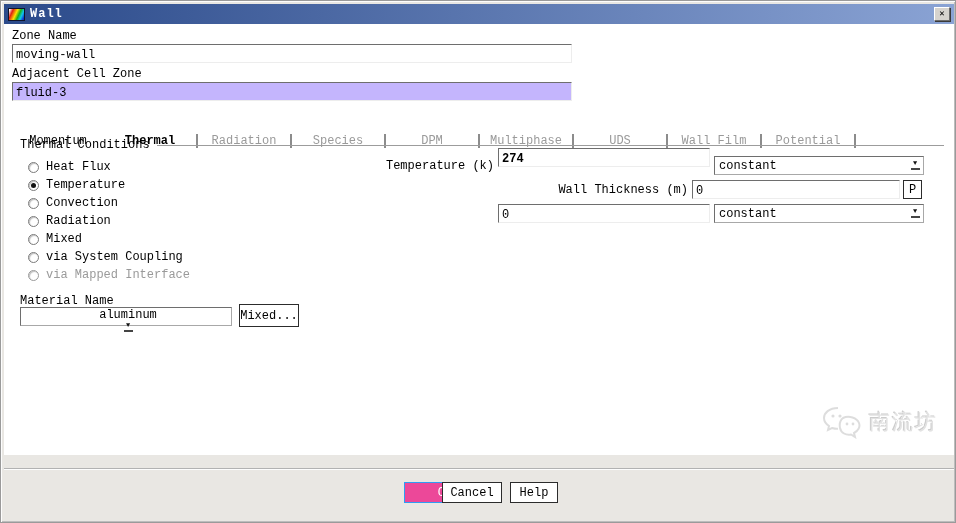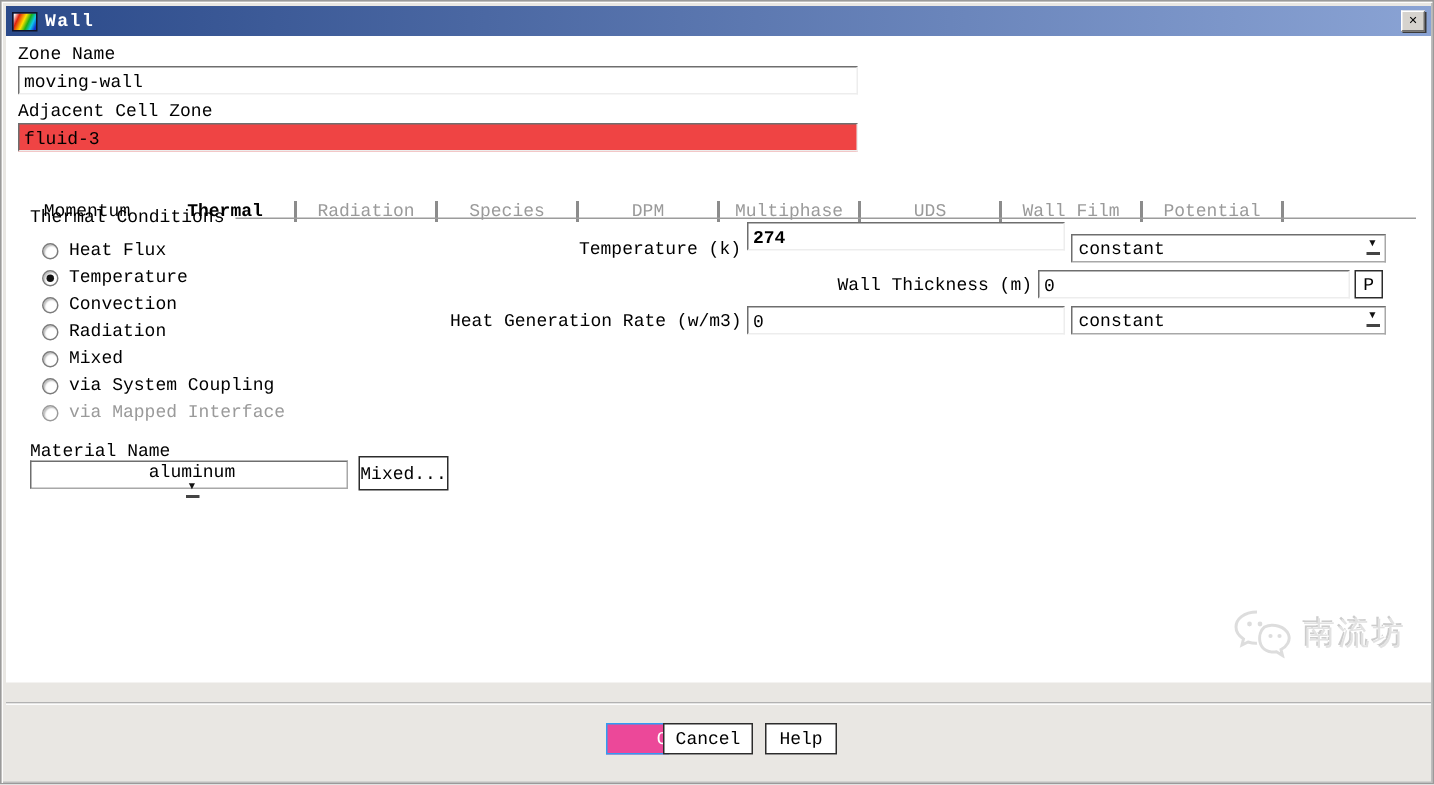--- a/index.html
+++ b/index.html
@@ -17,21 +17,21 @@
     border:1px solid; border-color:#fff #6d6d6d #6d6d6d #fff; box-shadow:1px 1px 0 #3a3a3a;
     display:flex; align-items:center; justify-content:center; font-size:9px; font-weight:bold; color:#000; line-height:1; cursor:default; }
 
   .content { position:absolute; left:3px; top:23px; width:950px; height:431px; background:#ffffff; }
 
   .lbl { position:absolute; white-space:nowrap; }
 
   .entry { position:absolute; height:19px; background:#fff;
     border-top:1px solid #6e6e6e; border-left:1px solid #6e6e6e; border-right:1px solid #ededed; border-bottom:1px solid #ededed;
     font-family:inherit; font-size:12px; padding:2px 3px 0 3px; color:#000; outline:none; }
-  .entry.disabled { background:#ef4444; }
+  .entry.disabled { background:#c4b5fd; }
 
   .combo { position:absolute; height:19px; background:#fff; border:1px solid; border-color:#6e6e6e #a8a8a8 #a8a8a8 #6e6e6e;
     display:flex; align-items:center; padding-left:4px; cursor:default; }
   .combo .combo-value { flex:1; }
   .combo .combo-arrow { width:16px; text-align:center; font-size:7px; line-height:1; color:#111; padding-bottom:1px;
     display:flex; flex-direction:column; align-items:center; justify-content:center; }
   .combo .combo-arrow .bar { width:9px; height:2px; background:#444; margin-top:1px; }
 
   .tabs { position:absolute; left:8px; top:108px; display:flex; align-items:center; height:17px; }
   .tab { width:92px; text-align:center; color:#9a9a9a; cursor:default; white-space:nowrap; }
@@ -141,21 +141,20 @@
           <span class="bar"></span>
         </span>
     </div>
 
     <div class="lbl" style="left:494px; top:159px; width:190px; text-align:right;">Wall Thickness (m)</div>
     <input class="entry" style="left: 688px; top: 156px; width: 208px;" value="0">
     <div class="btn btn-small" style="left:899px; top:156px; width:19px; height:19px;">
       <span>P</span>
     </div>
 
-    <div class="lbl" style="left:296px; top:183px; width:194px; text-align:right;">Heat Generation Rate (w/m3)</div>
     <input class="entry" style="left: 494px; top: 180px; width: 212px;" value="0">
     <div class="combo" style="left:710px; top:180px; width:210px;">
       <span class="combo-value">constant</span>
       <span class="combo-arrow">
           <span>▼</span>
           <span class="bar"></span>
         </span>
     </div>
 
     <div class="lbl" style="left:16px; top:270px;">Material Name</div>

